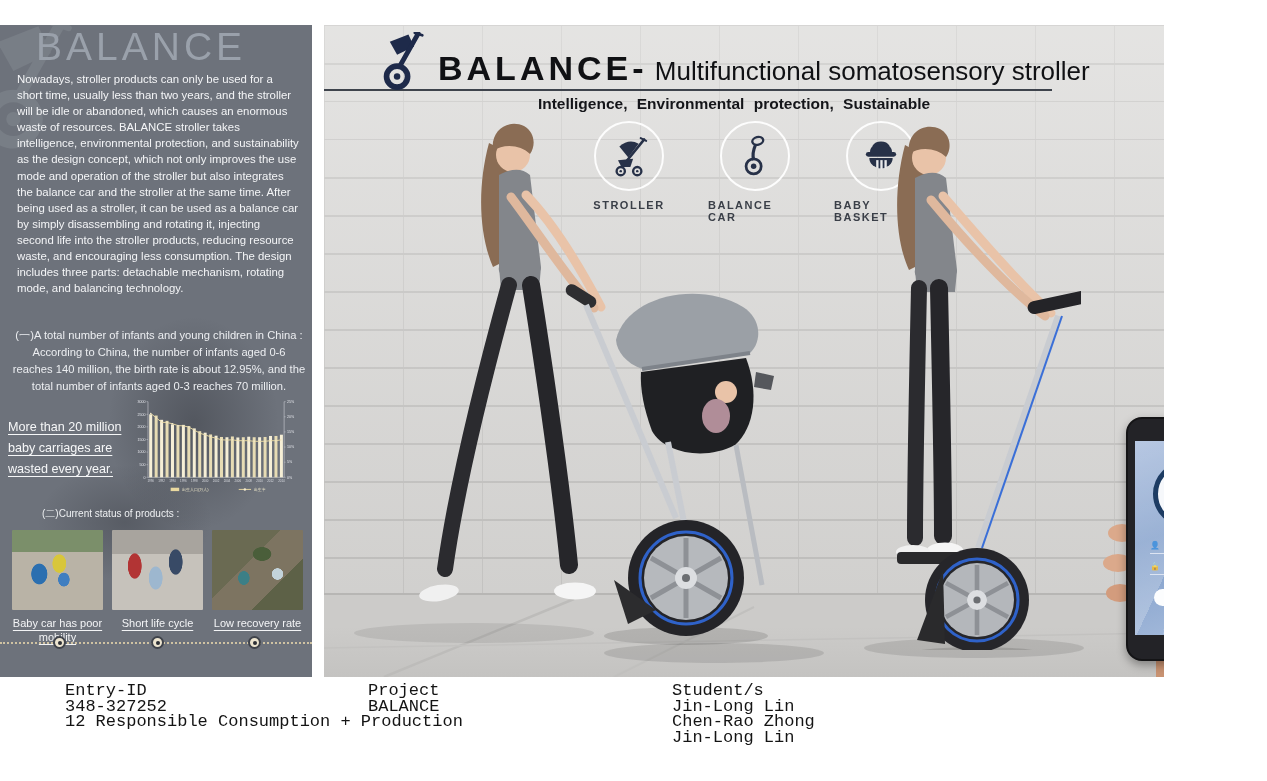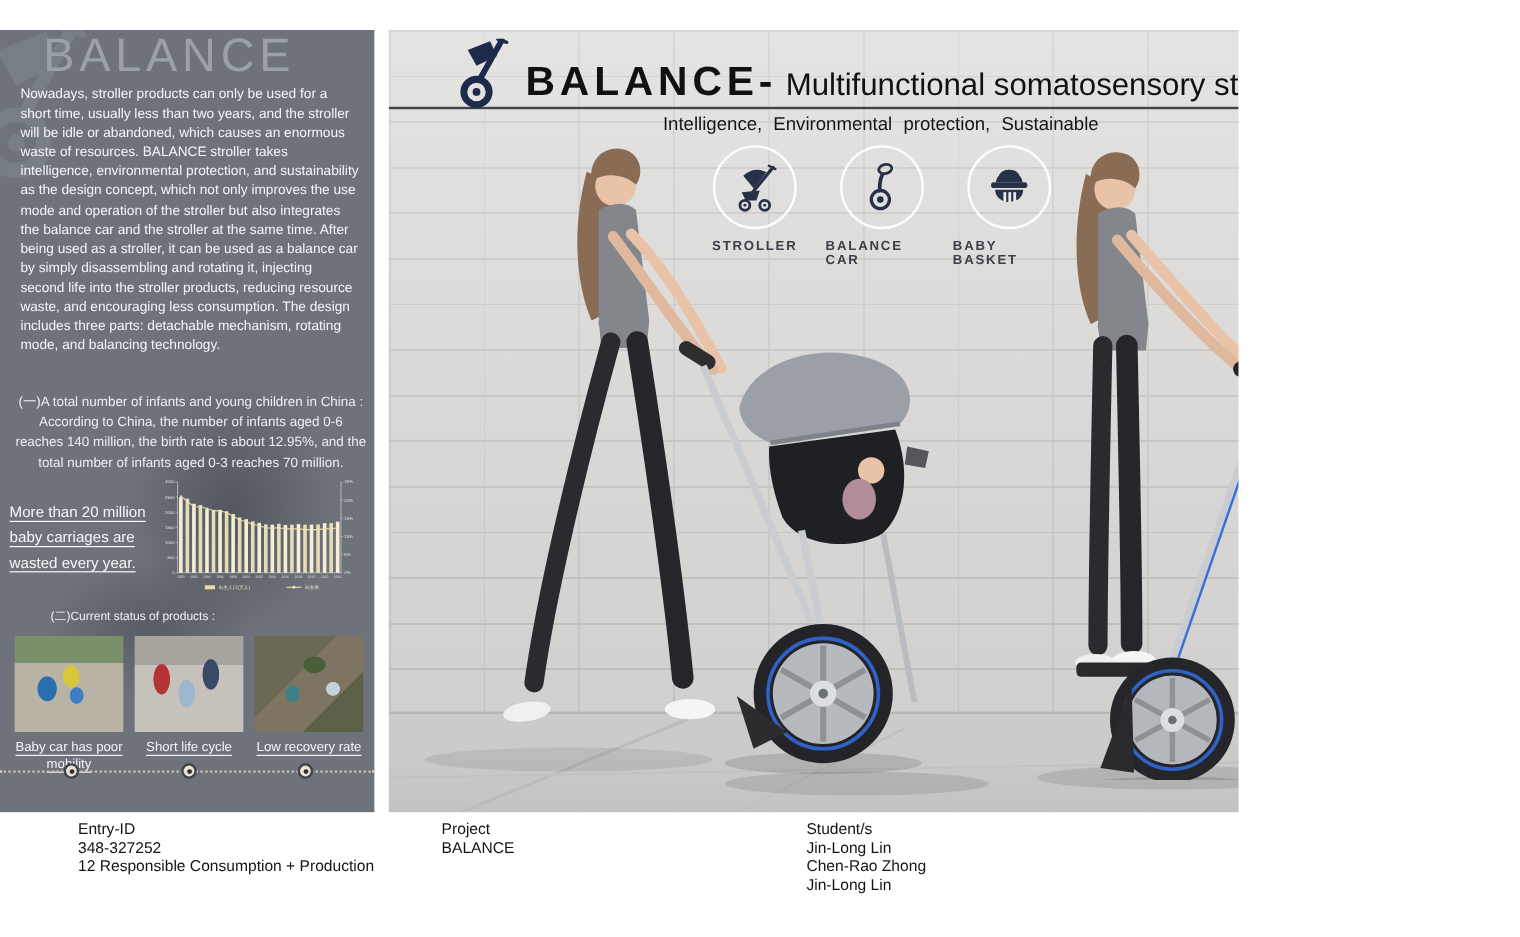--- a/index.html
+++ b/index.html
@@ -1,16 +1,16 @@
 <!DOCTYPE html>
 <html><head>
 <meta charset="utf-8">
 <style>
   html,body{margin:0;padding:0;background:#ffffff;}
-  .page{position:relative;width:1032px;height:781px;overflow:hidden;
+  .page{position:relative;width:1164px;height:781px;overflow:hidden;
         font-family:"Liberation Sans",sans-serif;background:#ffffff;}
   
   .topstrip{position:absolute;left:0;top:0;width:1267px;height:25px;background:#ffffff;}
   
   .sidebar{position:absolute;left:0;top:25px;width:312px;height:652px;
            background:#6d727b;overflow:hidden;color:#f2f3f5;}
   .sidebar-art{position:absolute;left:0;top:250px;width:312px;height:330px;
      background-image:radial-gradient(closest-side at 62% 45%,rgba(28,30,36,.32),transparent 72%),
                       radial-gradient(closest-side at 40% 75%,rgba(28,30,36,.26),transparent 70%);}
   .sb-logo{position:absolute;left:-26px;top:-4px;width:118px;height:132px;color:#82888f;opacity:.55;}
@@ -59,22 +59,22 @@
   .floor{position:absolute;left:0;top:568px;width:955px;height:84px;
      background:linear-gradient(#b7b6b4 0 2px,#cccbc9 2px 40%,#c4c3c1);}
   .floor svg{position:absolute;left:0;top:0;}
   .hdr{position:absolute;left:0;top:0;width:955px;height:95px;}
   .hdr-rule{position:absolute;left:0;top:64px;width:728px;height:1.6px;background:#3e434c;}
   .hdr-logo{position:absolute;left:56px;top:7px;width:52px;height:60px;color:#1e2a4a;}
   .hdr-title{position:absolute;left:114px;top:24px;white-space:nowrap;color:#101114;}
   .hdr-brand{font-size:34px;font-weight:700;letter-spacing:4px;}
   .hdr-rest{font-size:26px;font-weight:400;}
   .hdr-sub{position:absolute;left:130px;top:70px;width:560px;text-align:center;
-      font-size:15.5px;font-weight:400;color:#141519;word-spacing:5px;}
-  .icon-row{position:absolute;left:258px;top:96px;display:flex;gap:12px;}
+      font-size:15.5px;font-weight:700;color:#141519;word-spacing:5px;}
+  .icon-row{position:absolute;left:258px;top:96px;display:flex;gap:32px;}
   .icon-item{width:94px;display:flex;flex-direction:column;align-items:center;}
   .icon-circle{width:66px;height:66px;border-radius:50%;border:2px solid rgba(255,255,255,.92);
       display:flex;align-items:center;justify-content:center;color:#273148;}
   .icon-label{margin-top:8px;font-size:11px;letter-spacing:1.5px;color:#3a3f48;font-weight:700;}
   .features{position:absolute;left:790px;top:272px;}
   .feat{display:flex;align-items:center;margin-bottom:13px;}
   .feat-dot{width:13px;height:13px;border-radius:50%;background:#9c4f44;margin-right:9px;flex:none;}
   .feat-label{font-size:15px;letter-spacing:1px;color:#17181a;}
   .figure{position:absolute;}
   
@@ -94,21 +94,21 @@
      border-bottom:1px solid #d4ddee;padding-bottom:3px;color:#eef2f9;}
   .login-row + .login-row{margin-top:8px;}
   .li-icon{font-size:8px;line-height:8px;color:#f2f5fa;}
   .li-ph{font-size:6px;color:#dde5f2;}
   .login-btn{margin-top:14px;width:64px;height:17px;border-radius:9px;background:#fcfdfe;
      display:flex;align-items:center;justify-content:center;
      font-size:8px;letter-spacing:4px;color:#35517c;font-weight:700;}
   .screen-links{margin-top:22px;display:flex;gap:12px;font-size:5.5px;color:#e3eaf4;}
   
   .footer{position:absolute;left:0;top:677px;width:1267px;height:104px;background:#ffffff;
-      font-size:13px;line-height:15.5px;color:#141414;}
+      font-size:17px;line-height:15.5px;color:#141414;font-family:Liberation Mono, monospace;}
   .fcol{position:absolute;top:6px;}
   .fc1{left:65px;} .fc2{left:368px;} .fc3{left:672px;} .fc4{left:978px;}
   svg{display:block;}
 </style>
 </head>
 <body>
 
 <svg width="0" height="0" style="position:absolute">
   <symbol id="brand-logo" viewBox="0 0 60 74">
     <path d="M10,12 L33,3 L40,18 L19,28 Z" fill="currentColor"></path>

